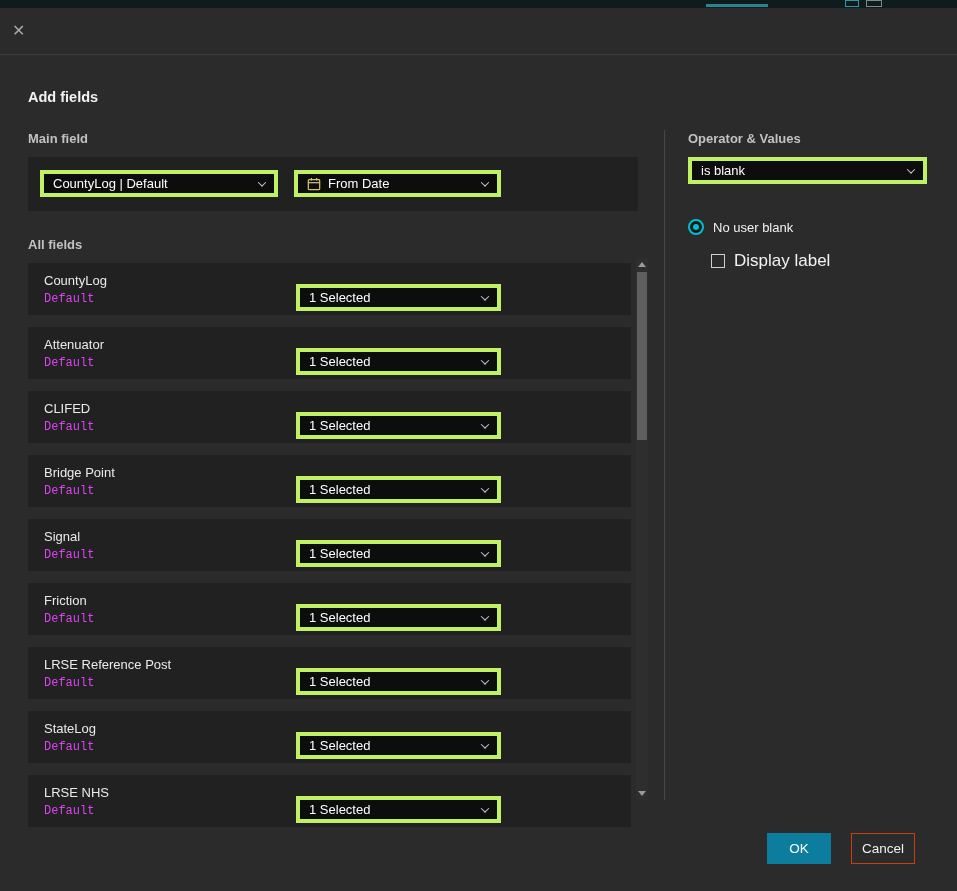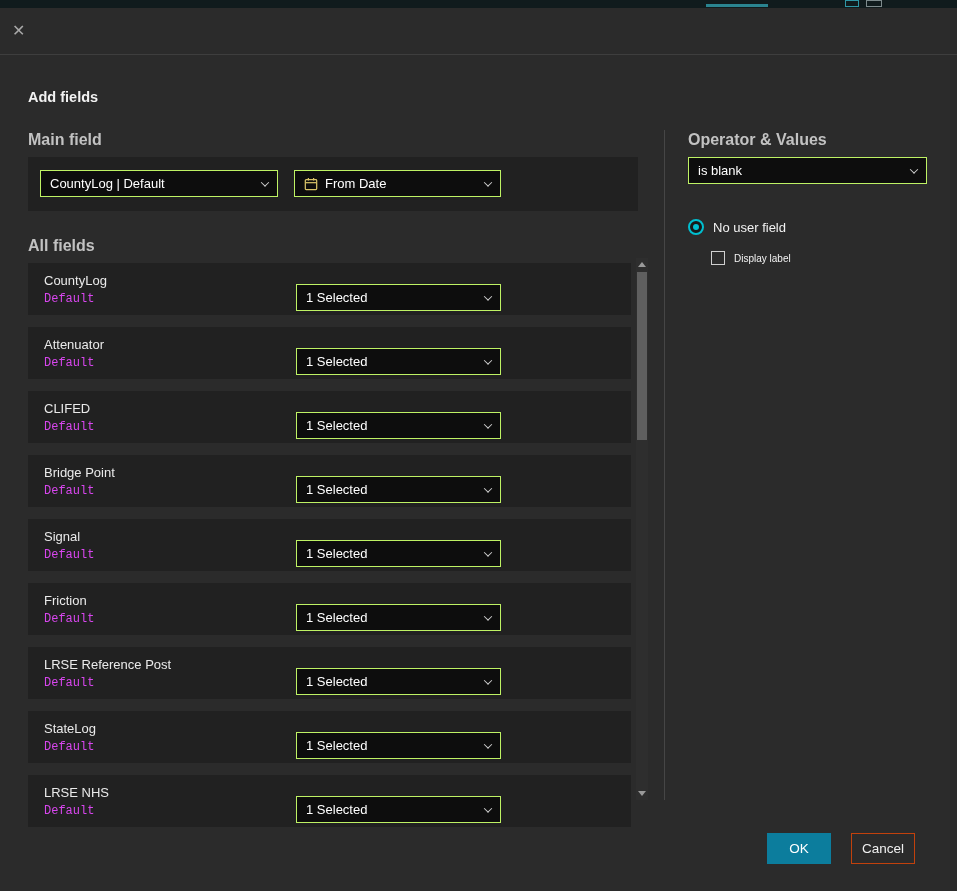--- a/index.html
+++ b/index.html
@@ -24,26 +24,26 @@
 
   .dialog-header {
     position:absolute; left:0; top:0; width:957px; height:47px;
     display:flex; align-items:center; justify-content:space-between;
     padding:0 16px 0 12px; border-bottom:1px solid #3e3e3e;
   }
   .dialog-title { color:#ffffff; font-size:15px; font-weight:700; letter-spacing:.2px; }
   .close { color:#a8a8a8; font-size:16px; line-height:1; cursor:pointer; }
 
   .heading { position:absolute; left:28px; top:81px; color:#f2f2f2; font-size:14.5px; font-weight:700; }
-  .label { color:#c2c2c2; font-size:16px; font-weight:700; }
+  .label { color:#c2c2c2; font-size:13px; font-weight:700; }
   .main-field-label { position:absolute; left:28px; top:123px; }
   .all-fields-label  { position:absolute; left:28px; top:229px; }
 
   .dropdown {
-    background:#0d0d0d; border:1px solid #bef264; height:27px;
+    background:#0d0d0d; border:4px solid #bef264; height:27px;
     display:flex; align-items:center; padding:0 9px;
     color:#ffffff; font-size:13px; cursor:pointer; white-space:nowrap; overflow:hidden;
   }
   .chev {
     margin-left:auto; width:6px; height:6px; flex:0 0 auto;
     border-right:1.4px solid #cfcfcf; border-bottom:1.4px solid #cfcfcf;
     transform:rotate(45deg) translate(-1px,-1px);
   }
 
   .main-panel { position:absolute; left:28px; top:149px; width:610px; height:54px; background:#212121; }
@@ -69,21 +69,21 @@
   .op-label   { position:absolute; left:688px; top:123px; }
   .op-dd      { position:absolute; left:688px; top:149px; width:239px; }
 
   .radio-row { position:absolute; left:688px; top:211px; display:flex; align-items:center; gap:9px; cursor:pointer; }
   .radio { width:16px; height:16px; border-radius:50%; border:2px solid var(--radio); position:relative; background:#181818; flex:0 0 auto; }
   .radio::after { content:""; position:absolute; inset:3px; border-radius:50%; background:var(--radio); }
   .radio-label { color:#f2f2f2; font-size:13px; }
 
   .check-row { position:absolute; left:711px; top:243px; display:flex; align-items:center; gap:9px; cursor:pointer; }
   .checkbox { width:14px; height:14px; border:1px solid #cfcfcf; background:transparent; flex:0 0 auto; }
-  .check-label { color:#f2f2f2; font-size:10px; }
+  .check-label { color:#f2f2f2; font-size:17px; }
 
   .btn { position:absolute; top:825px; width:64px; height:31px; display:flex; align-items:center; justify-content:center; font-size:13.5px; cursor:pointer; }
   .btn-ok { left:767px; background:var(--ok); color:#ffffff; }
   .btn-cancel { left:851px; background:transparent; border:1px solid #c2410c; color:#f0f0f0; }
 </style>
 </head>
 <body>
 
 <div class="stage" style="--ok: #0c7d9d; --radio: #00bfd0; --date-icon: #d9c469;">
 
@@ -235,21 +235,21 @@
 
     <div class="label op-label">Operator &amp; Values</div>
 
     <div class="dropdown op-dd">
       <span>is blank</span>
       <span class="chev"></span>
     </div>
 
     <div class="radio-row">
       <span class="radio"></span>
-      <span class="radio-label">No user field</span>
+      <span class="radio-label">No user blank</span>
     </div>
 
     <div class="check-row">
       <span class="checkbox"></span>
       <span class="check-label">Display label</span>
     </div>
 
     <div class="btn btn-ok">OK</div>
     <div class="btn btn-cancel">Cancel</div>
 

